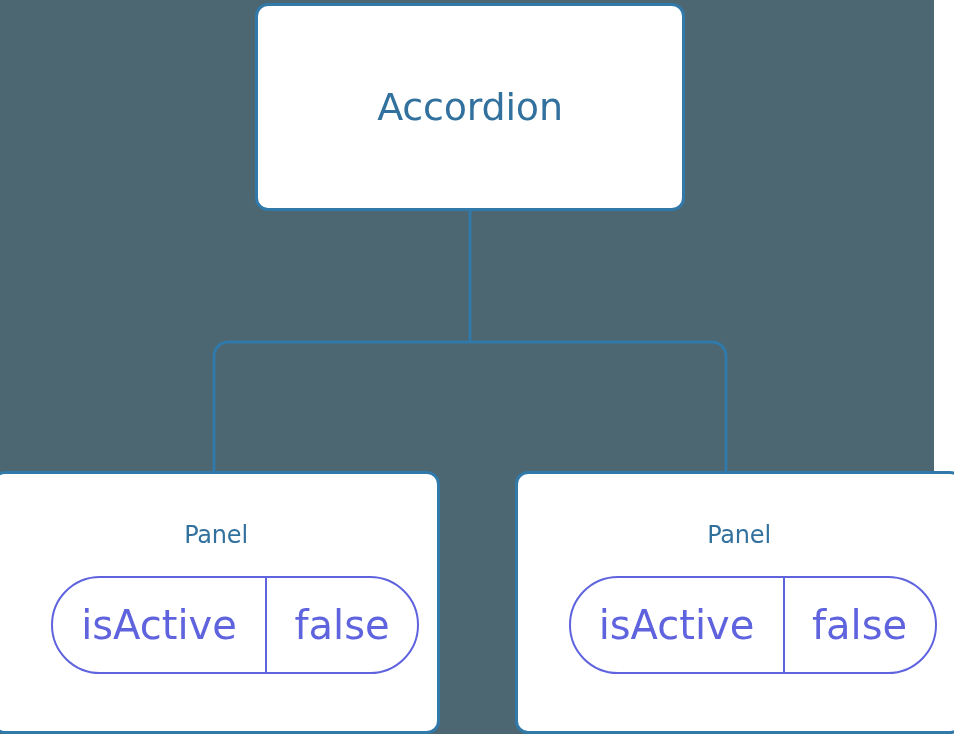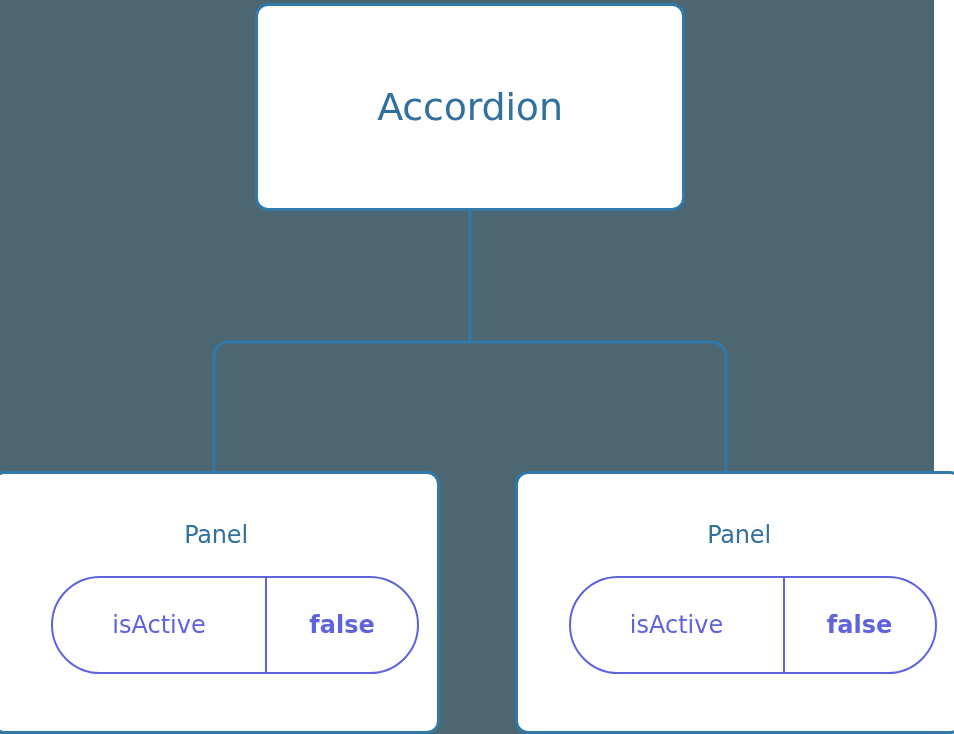--- a/index.html
+++ b/index.html
@@ -93,32 +93,31 @@
   }
   #node-panel-0 .prop-pill { width: 368px; margin-left: 38px; }
   #node-panel-1 .prop-pill { width: 368px; margin-left: 27px; }
 
   .prop-key,
   .prop-value {
     display: flex;
     align-items: center;
     justify-content: center;
     color: #5f63de;
-    font-size: 24px;
+    font-size: 40px;
     line-height: 1;
     white-space: nowrap;
     box-sizing: border-box;
   }
   .prop-key {
     width: 214px;
     border-right: 2px solid #5f63de;
   }
   .prop-value {
     flex: 1 1 auto;
-    font-weight: bold;
   }
 </style>
 </head>
 <body>
 
 <div id="canvas">
 
   <svg id="connectors" viewBox="0 0 954 734" width="954" height="734" xmlns="http://www.w3.org/2000/svg" aria-hidden="true">
 
     <path d="M 470 209 L 470 342" fill="none" stroke="#3179a8" stroke-width="3"></path>

